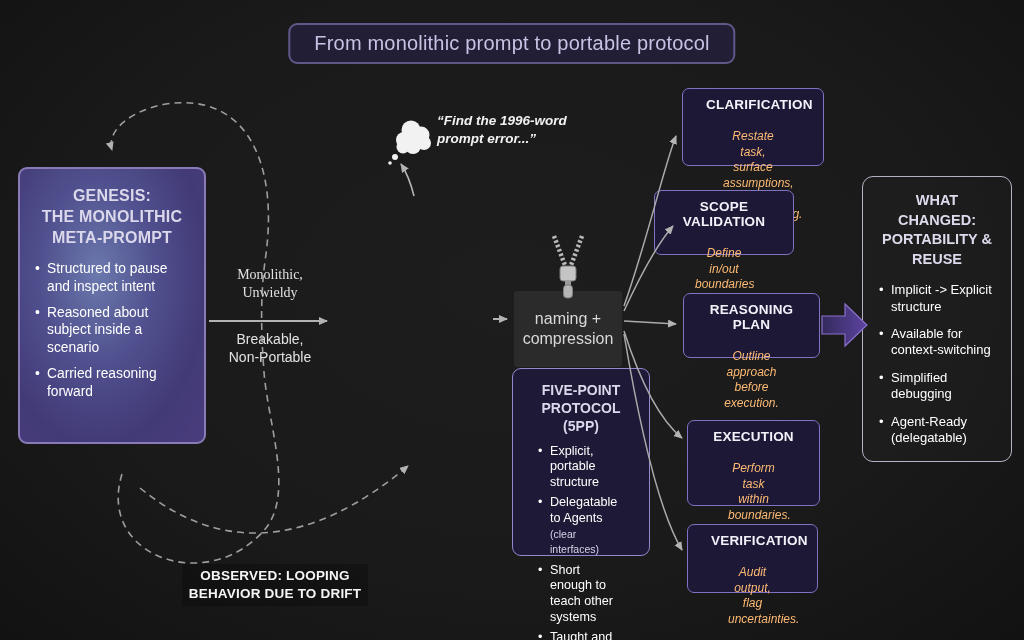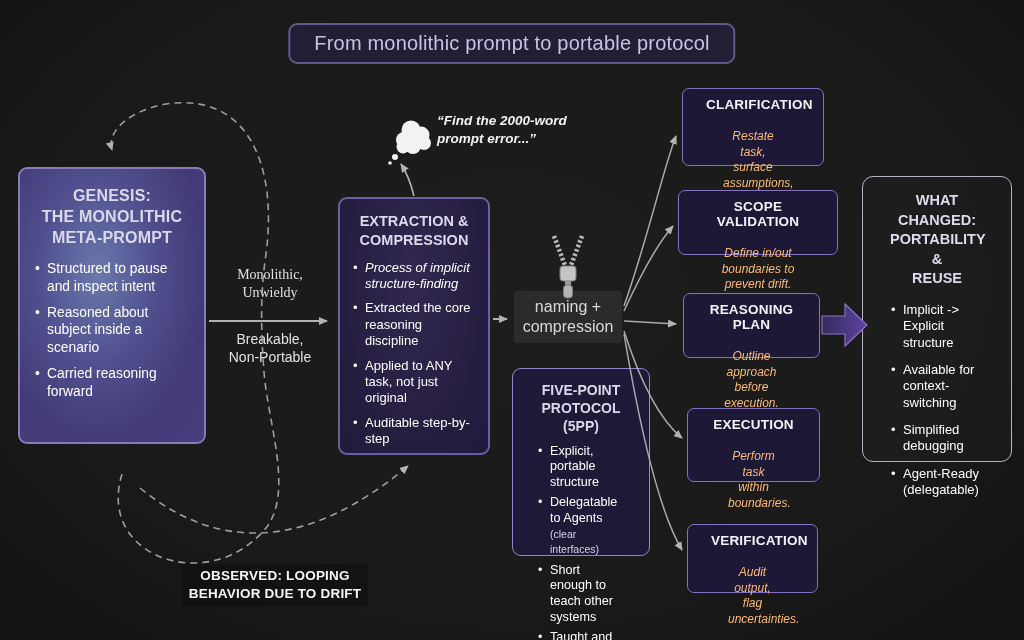--- a/index.html
+++ b/index.html
@@ -37,44 +37,44 @@
   .extraction ul.blist{font-size:13px;}
   .extraction ul.blist li{margin-bottom:8px;}
   .extraction ul.blist li:first-child{font-style:italic;}
 
   
   .thought-text{left:437px;top:112px;width:150px;font-size:13.5px;font-style:italic;
     font-weight:bold;line-height:1.35;color:#f2f2f2;}
 
   
   .naming{left:514px;top:291px;width:108px;box-sizing:border-box;background:#2b2b2b;
-    border-radius:3px;padding:6px 4px;text-align:center;font-size:16px;line-height:1.25;color:#d9d9d9;}
+    border-radius:3px;padding:18px 4px;text-align:center;font-size:16px;line-height:1.25;color:#d9d9d9;}
 
   
   .protocol{left:512px;top:368px;width:138px;height:188px;box-sizing:border-box;
     background:#1d1936;border:1.5px solid #9488cc;border-radius:9px;padding:12px 24px;}
   .protocol h2{margin:0 0 8px 0;text-align:center;font-size:14px;line-height:1.3;color:#dcd8ec;}
   .protocol ul.blist{font-size:12.6px;}
   .protocol ul.blist li{margin-bottom:5px;line-height:1.24;}
   .protocol .note{font-size:10.5px;color:#d8d4e8;}
 
   
   .stage-box{box-sizing:border-box;background:#1c1836;border:1.5px solid #8273c2;
     border-radius:7px;text-align:center;padding:8px 23px;}
   .stage-box h3{margin:0 0 3px 0;font-size:13.5px;color:#f3f1fa;letter-spacing:.2px;}
   .stage-box p{margin:17px;font-size:12px;font-style:italic;line-height:1.3;color:#fdba74;}
   .st0{left:682px;top:88px;width:142px;height:78px;}
-  .st1{left:678px;top:190px;width:160px;height:65px;}
+  .st1{left:654px;top:190px;width:140px;height:65px;}
   .st2{left:683px;top:293px;width:137px;height:65px;}
-  .st3{left:687px;top:408px;width:133px;height:74px;}
+  .st3{left:687px;top:420px;width:133px;height:86px;}
   .st4{left:687px;top:524px;width:131px;height:69px;}
 
   
   .outcome{left:862px;top:176px;width:150px;height:286px;box-sizing:border-box;
-    border:1.5px solid #b6b1c4;border-radius:11px;padding:14px 27px;background:rgba(255,255,255,0.015);}
+    border:1.5px solid #b6b1c4;border-radius:11px;padding:14px 15px;background:rgba(255,255,255,0.015);}
   .outcome h2{margin:0 0 13px 0;text-align:center;font-size:14.5px;line-height:1.35;color:#dedae c;color:#dedaec;}
   .outcome ul.blist{font-size:13px;}
   .outcome ul.blist li{margin-bottom:11px;}
 
   
   .observed{left:182px;top:564px;width:182px;text-align:center;font-size:13.5px;font-weight:bold;
     line-height:1.35;color:#f5f5f5;background:rgba(10,10,10,0.45);padding:3px 2px;letter-spacing:.2px;}
 
   svg.overlay{position:absolute;left:0;top:0;z-index:6;pointer-events:none;}
   .layer{z-index:2;}
@@ -95,32 +95,22 @@
       <li>Reasoned about subject inside a scenario</li>
       <li>Carried reasoning forward</li>
     </ul>
   </div>
 
   <div class="abs layer flow-label pre" style="top:266px;font-family:Liberation Serif, serif;">Monolithic,
 Unwieldy</div>
   <div class="abs layer flow-label pre" style="top:330px;">Breakable,
 Non-Portable</div>
 
-  <div class="abs layer extraction">
-    <h2 class="pre">EXTRACTION &amp;
-COMPRESSION</h2>
-    <ul class="blist">
-      <li>Process of implicit structure-finding</li>
-      <li>Extracted the core reasoning discipline</li>
-      <li>Applied to ANY task, not just original</li>
-      <li>Auditable step-by-step</li>
-    </ul>
-  </div>
-
-  <div class="abs layer thought-text pre">“Find the 2000-word
+
+  <div class="abs layer thought-text pre">“Find the 1996-word
 prompt error...”</div>
 
   <div class="abs layer naming pre">naming +
 compression</div>
 
   <div class="abs layer protocol">
     <h2 class="pre">FIVE-POINT
 PROTOCOL (5PP)</h2>
     <ul class="blist">
       <li>Explicit, portable structure</li>

